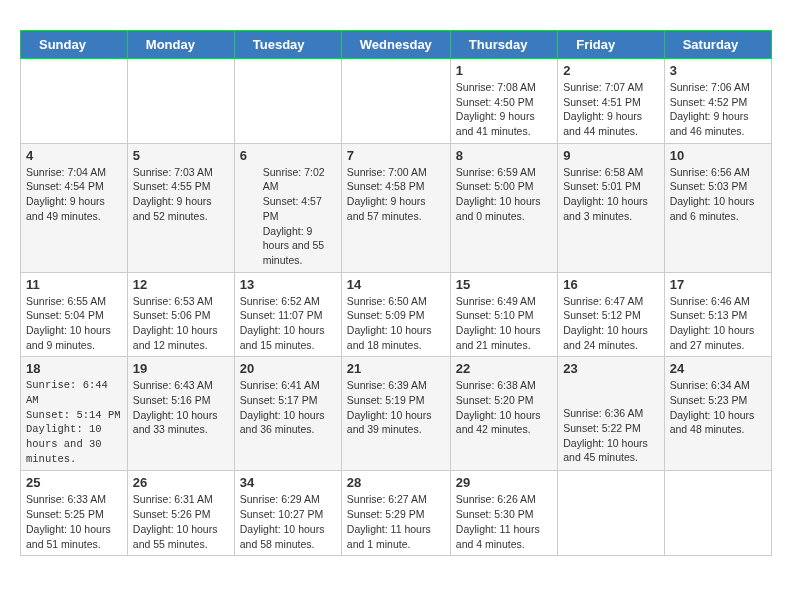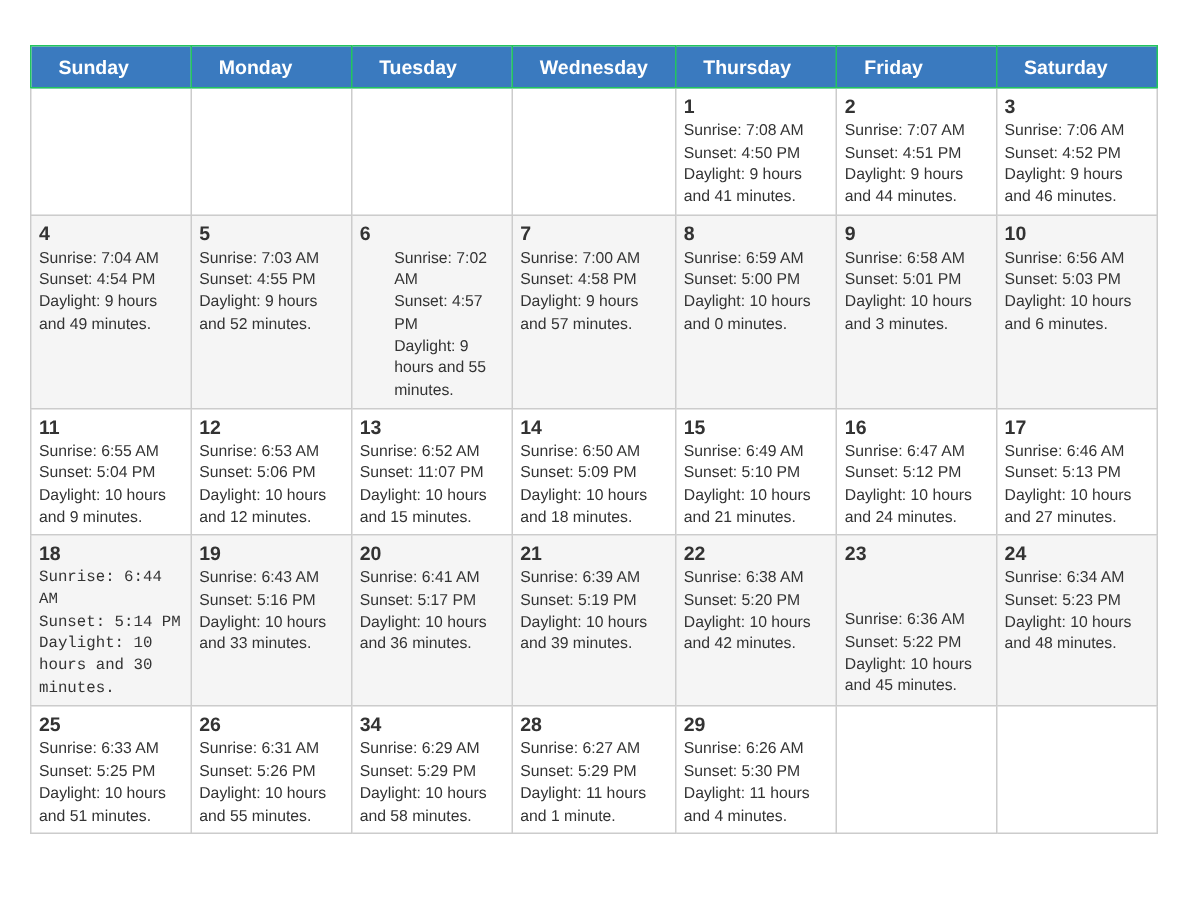--- a/index.html
+++ b/index.html
@@ -276,21 +276,21 @@
         </td>
         <td>
           <span class="day-number">26</span>
           <div class="day-info" style="white-space: pre-line;">Sunrise: 6:31 AM
 Sunset: 5:26 PM
 Daylight: 10 hours and 55 minutes.</div>
         </td>
         <td>
           <span class="day-number">34</span>
           <div class="day-info" style="white-space: pre-line;">Sunrise: 6:29 AM
-Sunset: 5:29 PM
+Sunset: 10:27 PM
 Daylight: 10 hours and 58 minutes.</div>
         </td>
         <td>
           <span class="day-number">28</span>
           <div class="day-info" style="white-space: pre-line;">Sunrise: 6:27 AM
 Sunset: 5:29 PM
 Daylight: 11 hours and 1 minute.</div>
         </td>
         <td>
           <span class="day-number">29</span>

